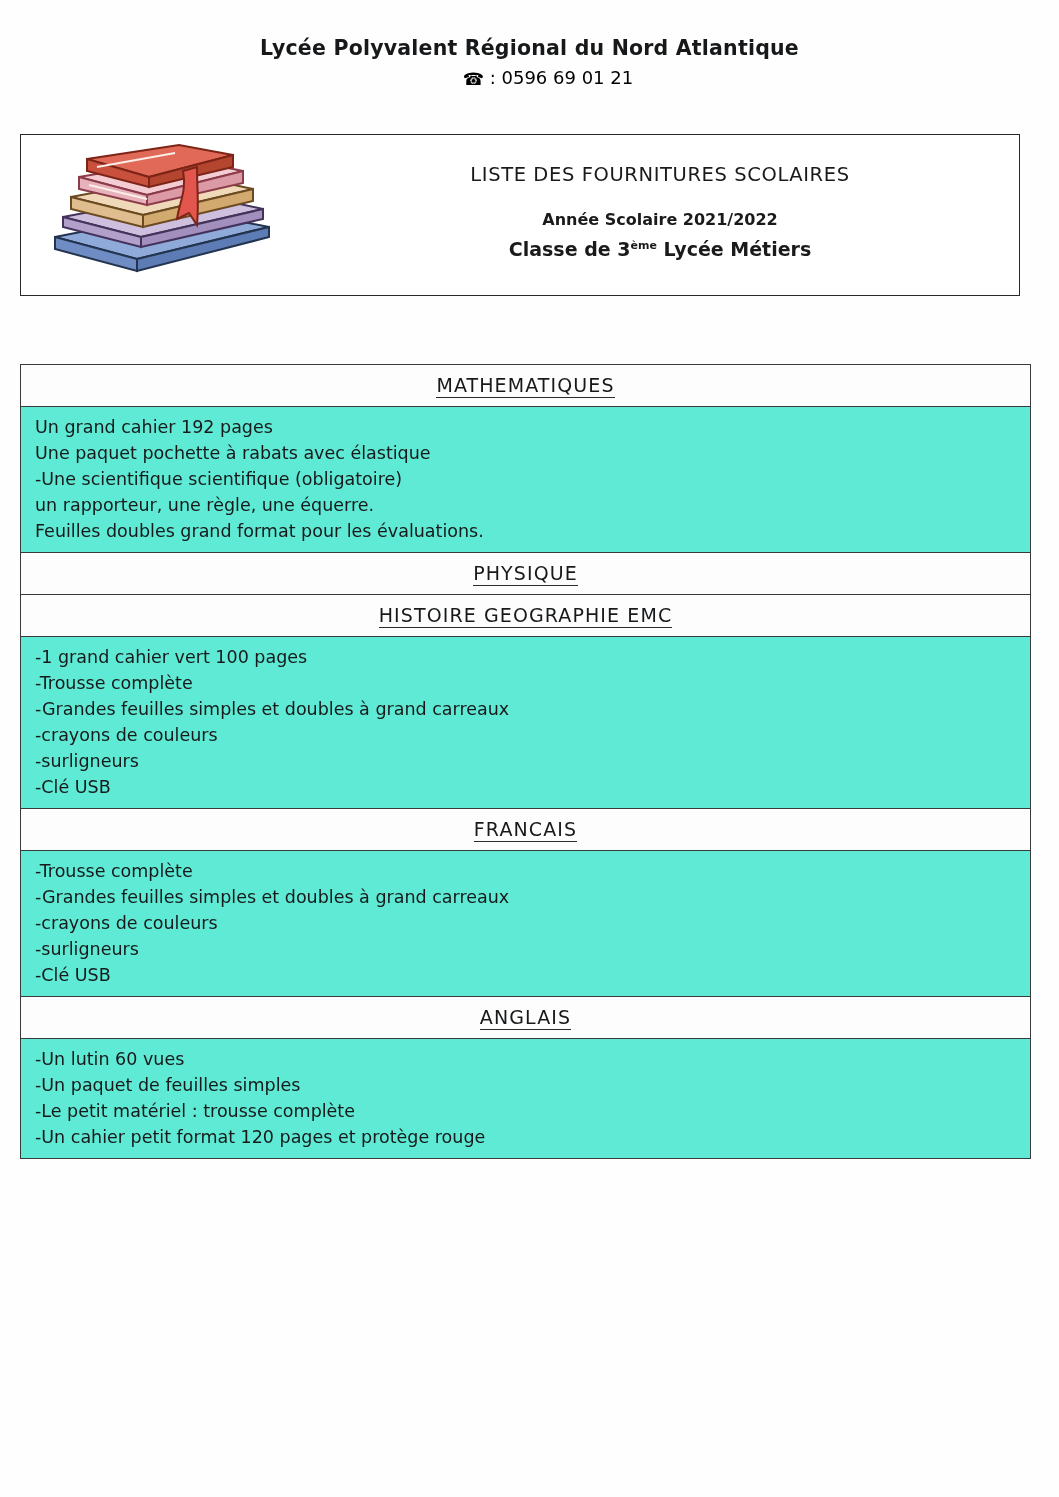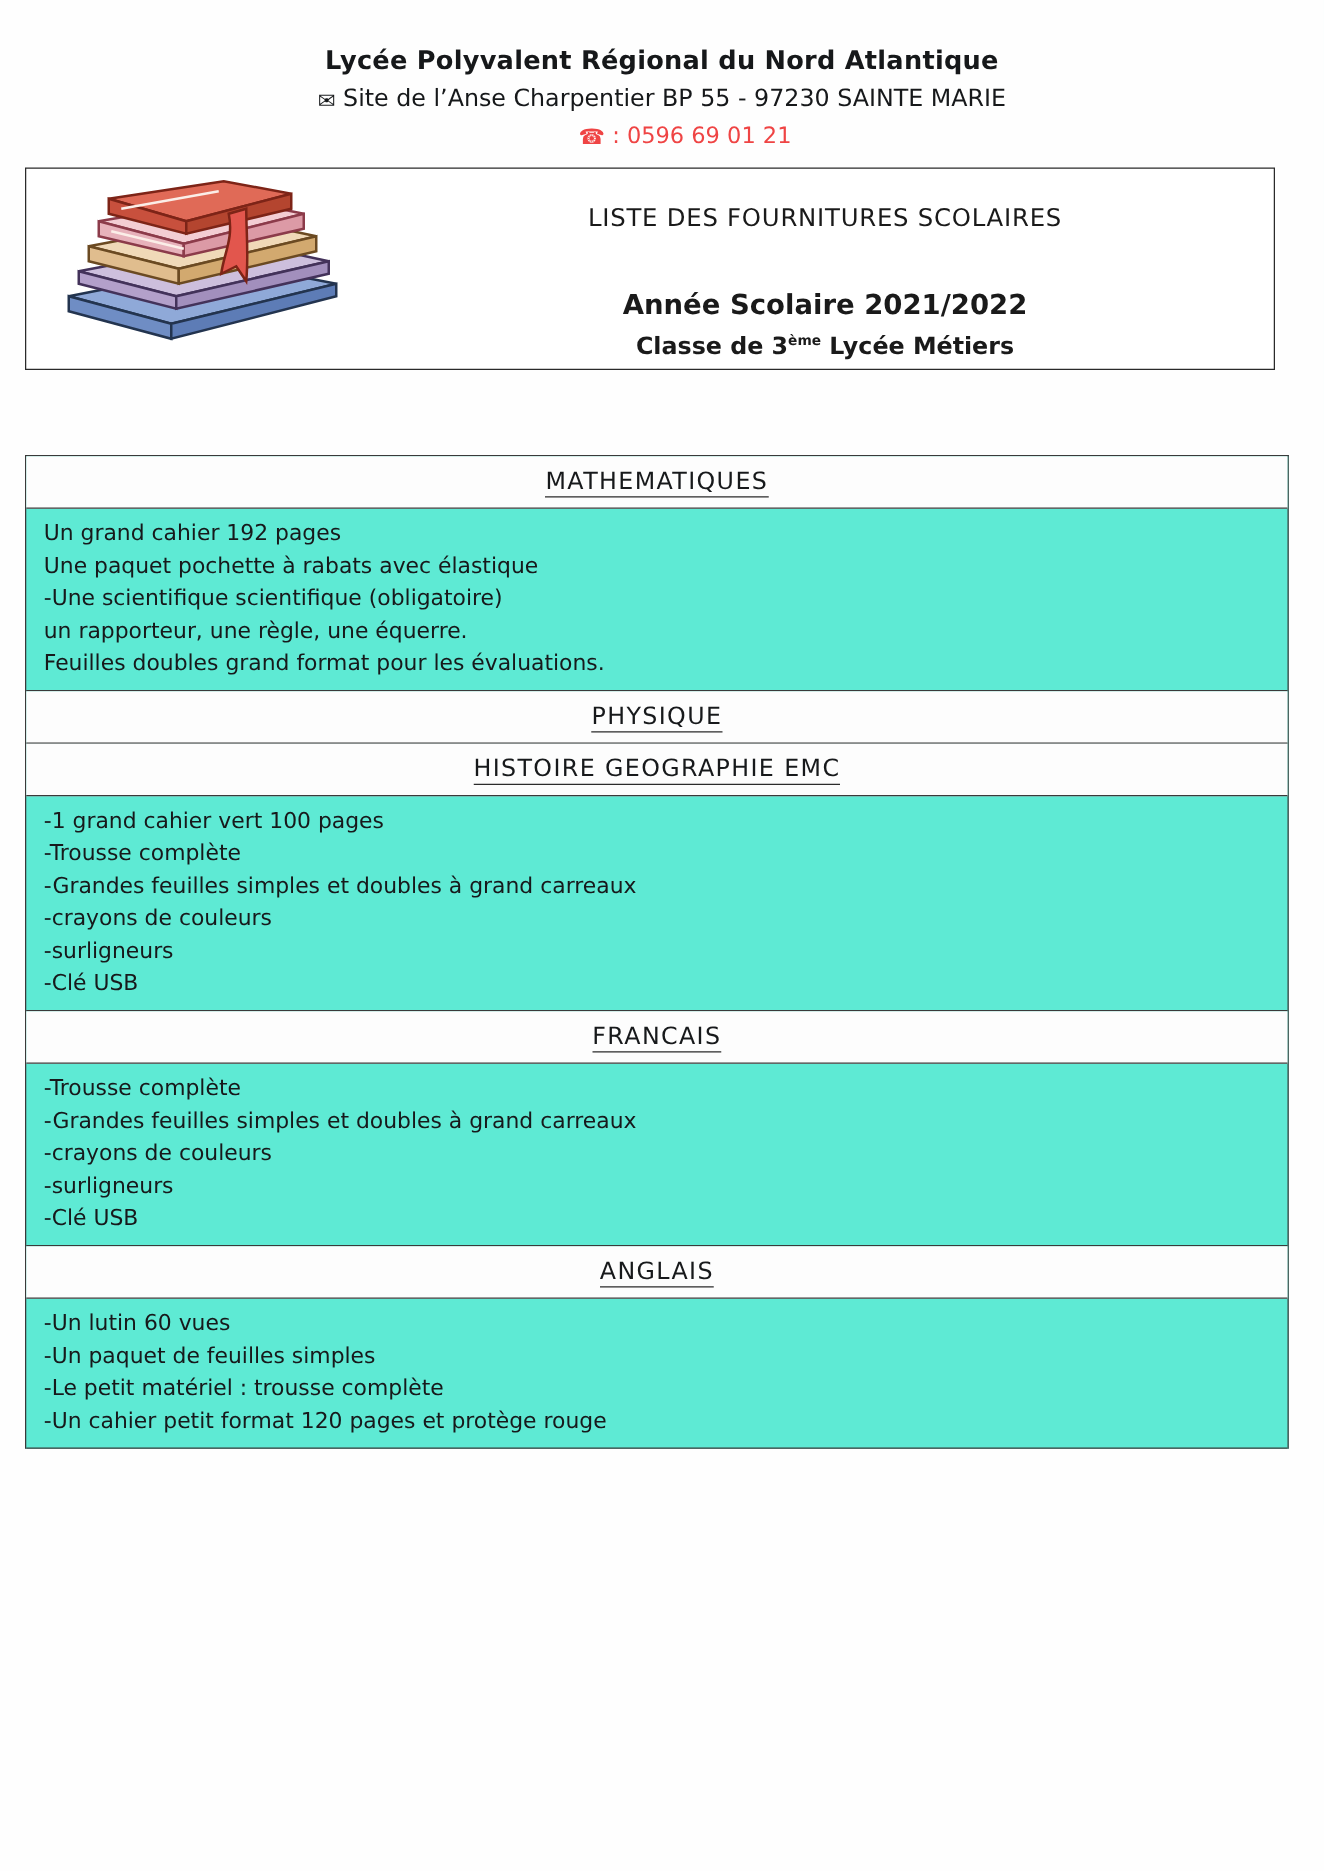--- a/index.html
+++ b/index.html
@@ -35,21 +35,21 @@
     color: #16181a;
   }
   .header .line2 {
     font-size: 19px;
     margin-top: 8px;
     color: #16181a;
   }
   .header .line3 {
     font-size: 18px;
     margin-top: 7px;
-    color: #ef4444;
+    color: #000000;
     margin-left: 37px;
   }
   .env-glyph, .phone-glyph {
     font-size: 17px;
     vertical-align: -1px;
   }
 
   
   .title-box {
     position: absolute;
@@ -77,23 +77,23 @@
     text-align: center;
     padding-top: 28px;
     box-sizing: border-box;
   }
   .title-main {
     font-size: 19.5px;
     letter-spacing: 0.6px;
     color: #1a1a1a;
   }
   .title-year {
-    font-size: 22px;
+    font-size: 16px;
     font-weight: bold;
-    margin-top: 46px;
+    margin-top: 24px;
     color: #1a1a1a;
   }
   .title-class {
     font-size: 19px;
     font-weight: bold;
     margin-top: 9px;
     color: #1a1a1a;
   }
   .title-class sup {
     font-size: 11px;
@@ -141,24 +141,20 @@
     padding-bottom: 14px;
   }
 </style>
 </head>
 <body>
 
 <div class="page">
 
   <div class="header">
     <div class="line1">Lycée Polyvalent Régional du Nord Atlantique</div>
-    <div class="line2">
-      <span class="env-glyph">✉</span>
-      <span>Site de l’Anse Charpentier BP 55 - 97230 SAINTE MARIE</span>
-    </div>
     <div class="line3">
       <span class="phone-glyph">☎</span>
       <span>: 0596 69 01 21</span>
     </div>
   </div>
 
   <div class="title-box">
 
     <svg class="books-art" viewBox="0 0 250 140">
 

